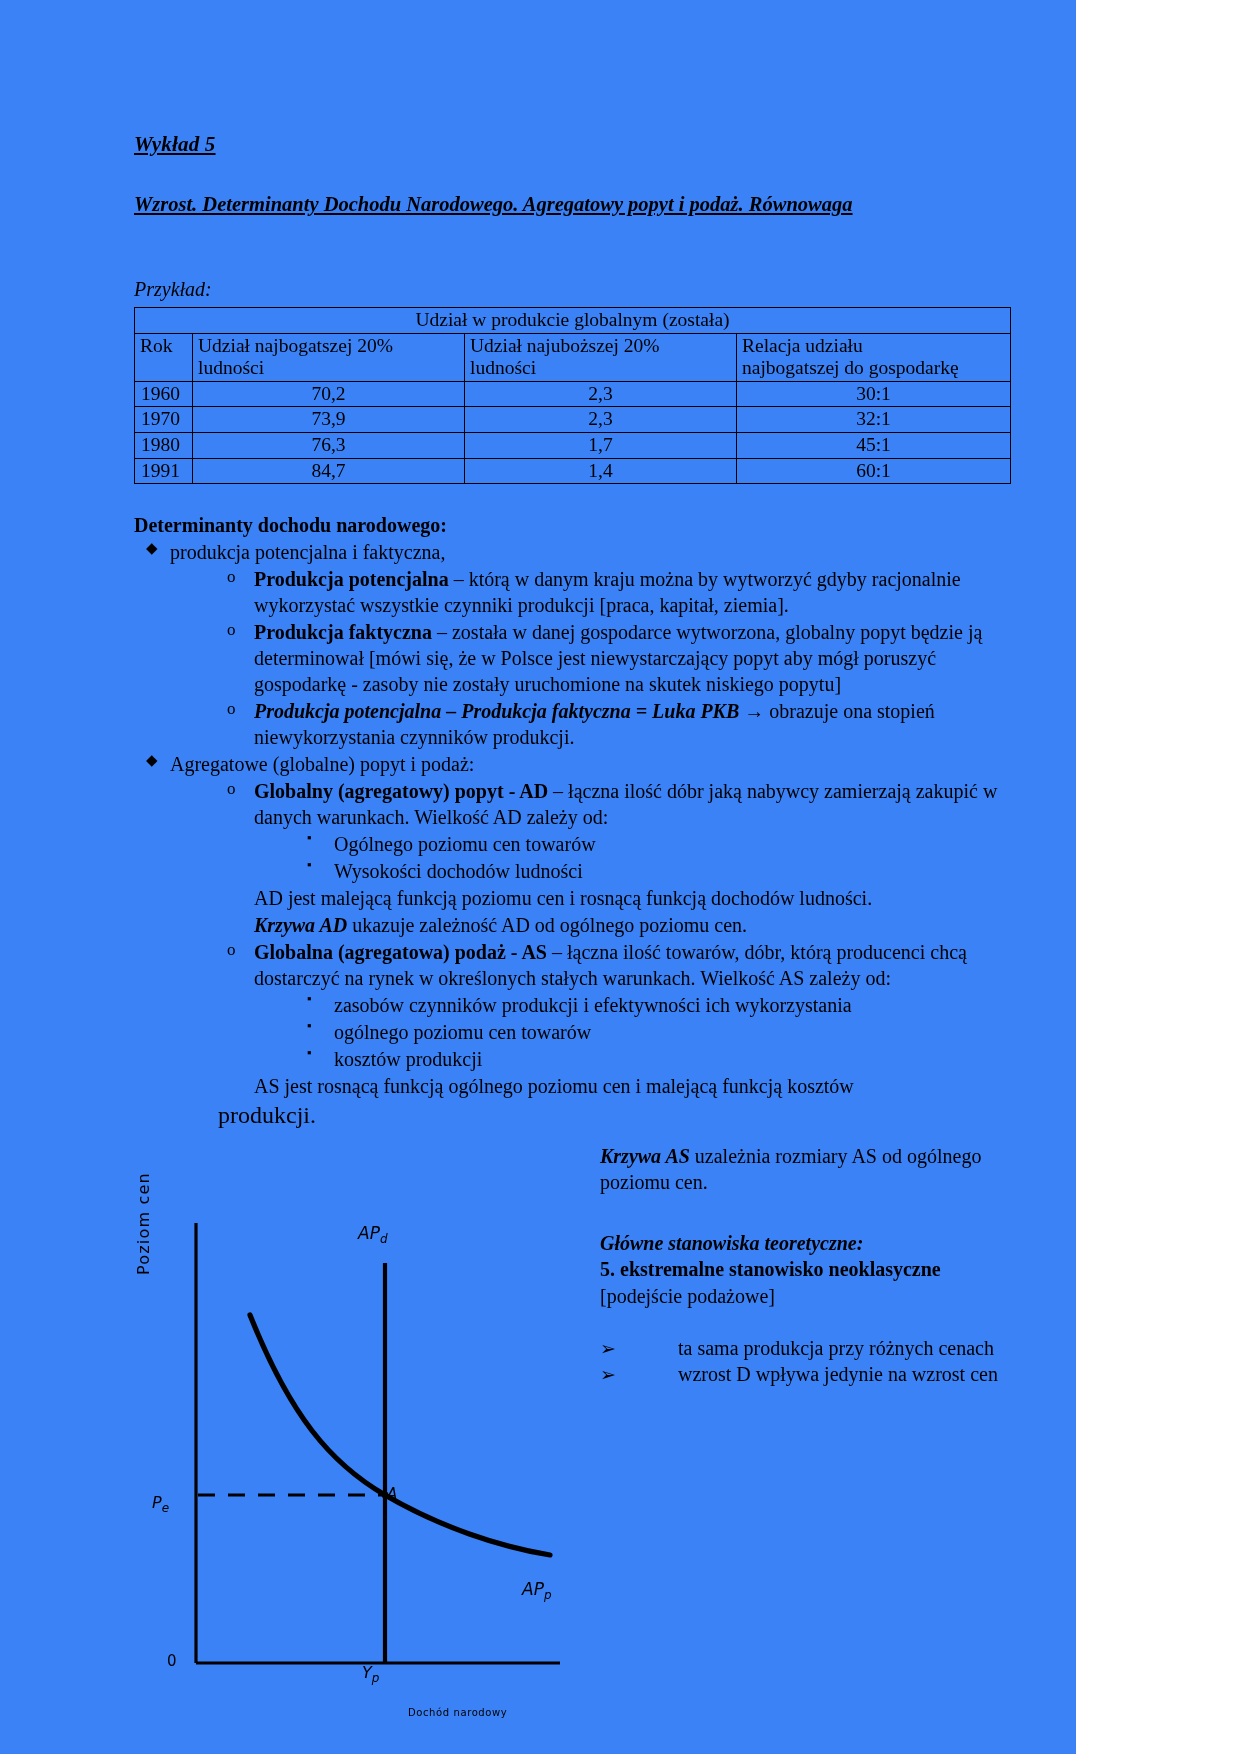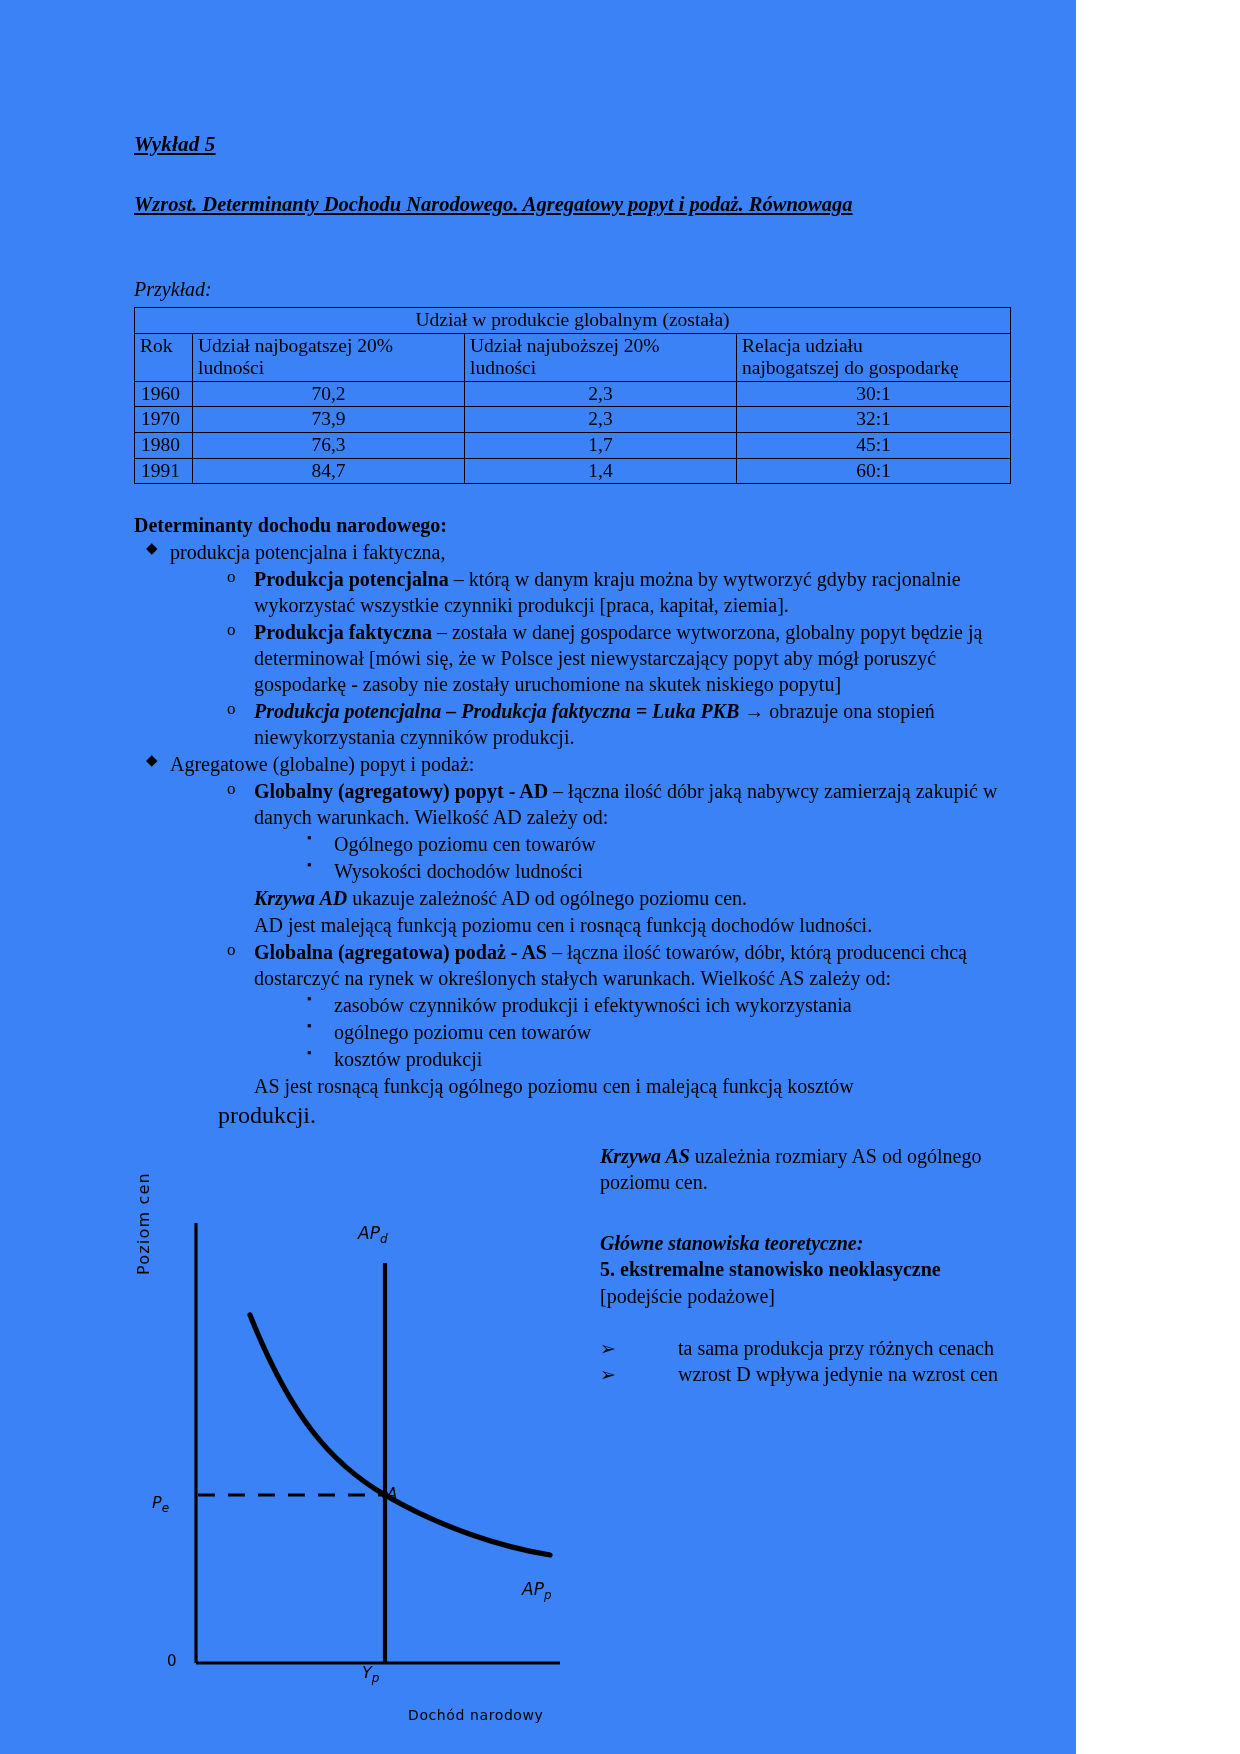--- a/index.html
+++ b/index.html
@@ -187,21 +187,21 @@
     font-family: "DejaVu Sans", sans-serif;
     font-size: 16px;
     letter-spacing: 1.2px;
     white-space: nowrap;
   }
   .axis-xlabel {
     position: absolute;
     left: 268px;
     top: 552px;
     font-family: "DejaVu Sans", sans-serif;
-    font-size: 14px;
+    font-size: 10px;
     letter-spacing: 0.6px;
   }
   .lbl {
     position: absolute;
     font-family: "DejaVu Sans", sans-serif;
     font-style: italic;
     font-size: 17px;
   }
   .lbl sub { font-size: 12px; font-style: italic; }
   .lbl-apd { left: 218px; top: 68px; }
@@ -315,24 +315,24 @@
 
     <div class="lvl3">
       <span class="bullet">▪</span>
       <span>Ogólnego poziomu cen towarów</span>
     </div>
     <div class="lvl3">
       <span class="bullet">▪</span>
       <span>Wysokości dochodów ludności</span>
     </div>
 
+    <div class="plain-indent">AD jest malejącą funkcją poziomu cen i rosnącą funkcją dochodów ludności.</div>
     <div class="plain-indent">
       <i class="bi">Krzywa AD</i><span> ukazuje zależność AD od ogólnego poziomu cen.</span>
     </div>
-    <div class="plain-indent">AD jest malejącą funkcją poziomu cen i rosnącą funkcją dochodów ludności.</div>
 
     <div class="lvl2">
       <span class="bullet">o</span>
       <b class="b">Globalna (agregatowa) podaż - AS</b><span> – łączna ilość towarów, dóbr, którą producenci chcą dostarczyć na rynek w określonych stałych warunkach. Wielkość AS zależy od:</span>
     </div>
 
     <div class="lvl3">
       <span class="bullet">▪</span>
       <span>zasobów czynników produkcji i efektywności ich wykorzystania</span>
     </div>

